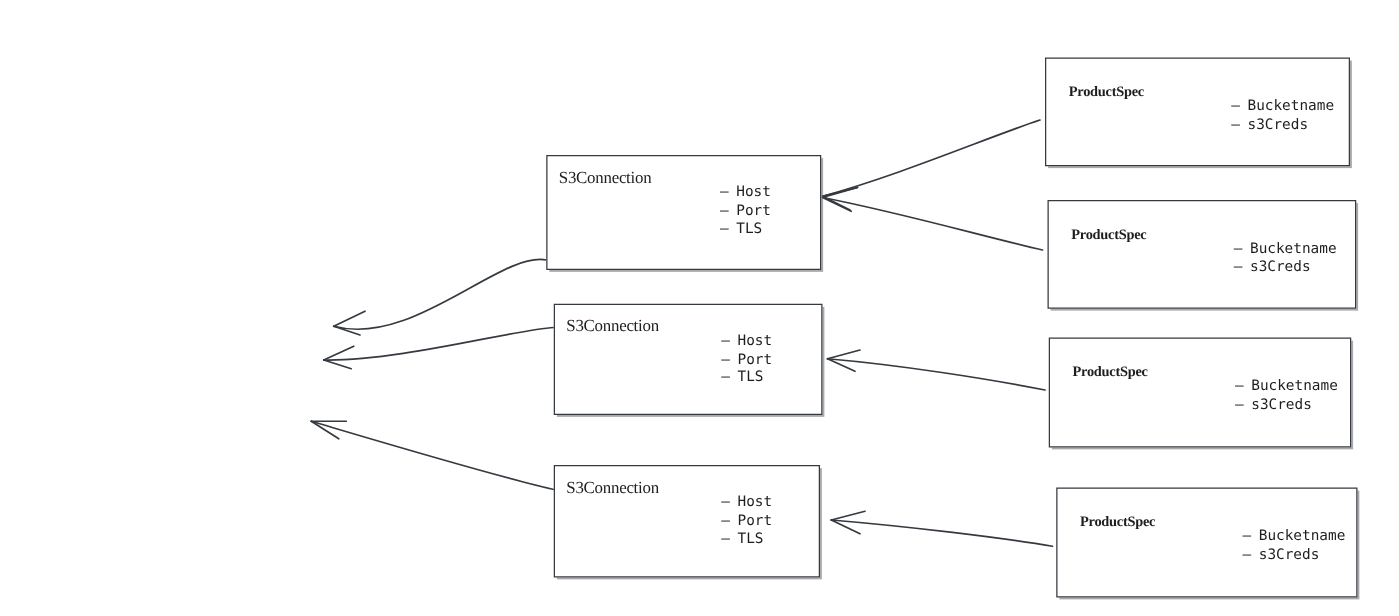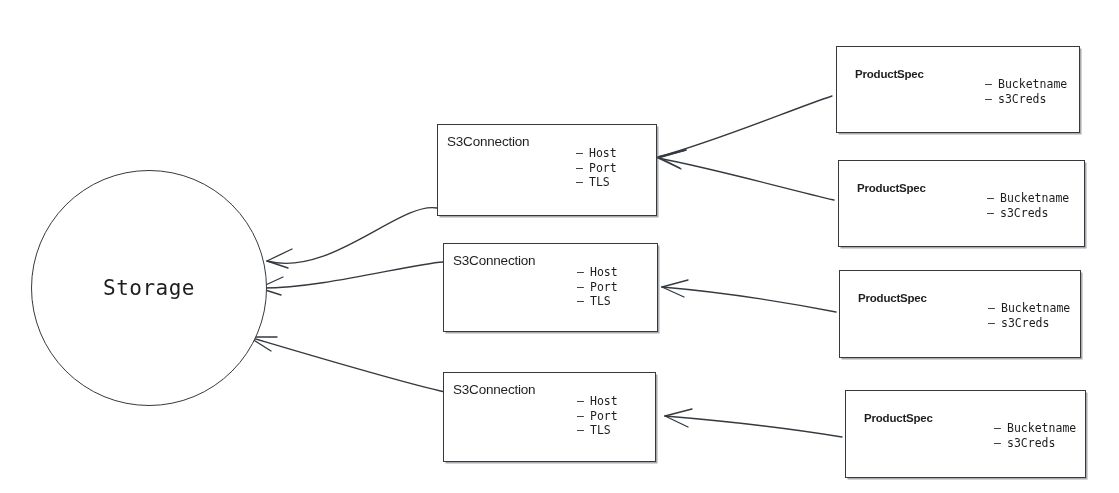--- a/index.html
+++ b/index.html
@@ -29,21 +29,21 @@
     position: absolute;
     box-sizing: border-box;
   }
   .rect-node {
     border: 1.4px solid #343a40;
     background: #ffffff;
     box-shadow: 2px 2px 0 -0.5px rgba(100,100,105,0.55);
   }
   .node-title {
     position: absolute;
-    font-family: Liberation Sans, sans-serif;
+    font-family: Liberation Serif, serif;
     font-size: 13.5px;
     color: #1e1e1e;
     letter-spacing: -0.2px;
     white-space: nowrap;
   }
   .node-fields {
     position: absolute;
     font-family: "DejaVu Sans Mono", monospace;
     font-size: 11.5px;
     font-weight: normal;
@@ -118,23 +118,20 @@
       <path d="M 662 287 L 684 297" fill="none" stroke="#343a40" stroke-width="1.35" stroke-linecap="round"></path>
     </g>
 
     <g>
       <path d="M 842 437 C 800 430 725 421 665 416" fill="none" stroke="#343a40" stroke-width="1.35" stroke-linecap="round"></path>
       <path d="M 665 416 L 692 409" fill="none" stroke="#343a40" stroke-width="1.35" stroke-linecap="round"></path>
       <path d="M 665 416 L 688 427" fill="none" stroke="#343a40" stroke-width="1.35" stroke-linecap="round"></path>
     </g>
   </svg>
 
-  <div class="node circle-node" style="left:31px; top:170px; width:236px; height:236px;">
-    <span class="circle-label">Storage</span>
-  </div>
 
   <div class="node rect-node" style="left:437px; top:124px; width:220px; height:92px;">
     <span class="node-title" style="left:9px; top:9px;">S3Connection</span>
     <div class="node-fields" style="left:138px; top:21px;">
       <div class="field-row">
         <span class="field-dash">–</span><span>Host</span>
       </div>
       <div class="field-row">
         <span class="field-dash">–</span><span>Port</span>
       </div>

